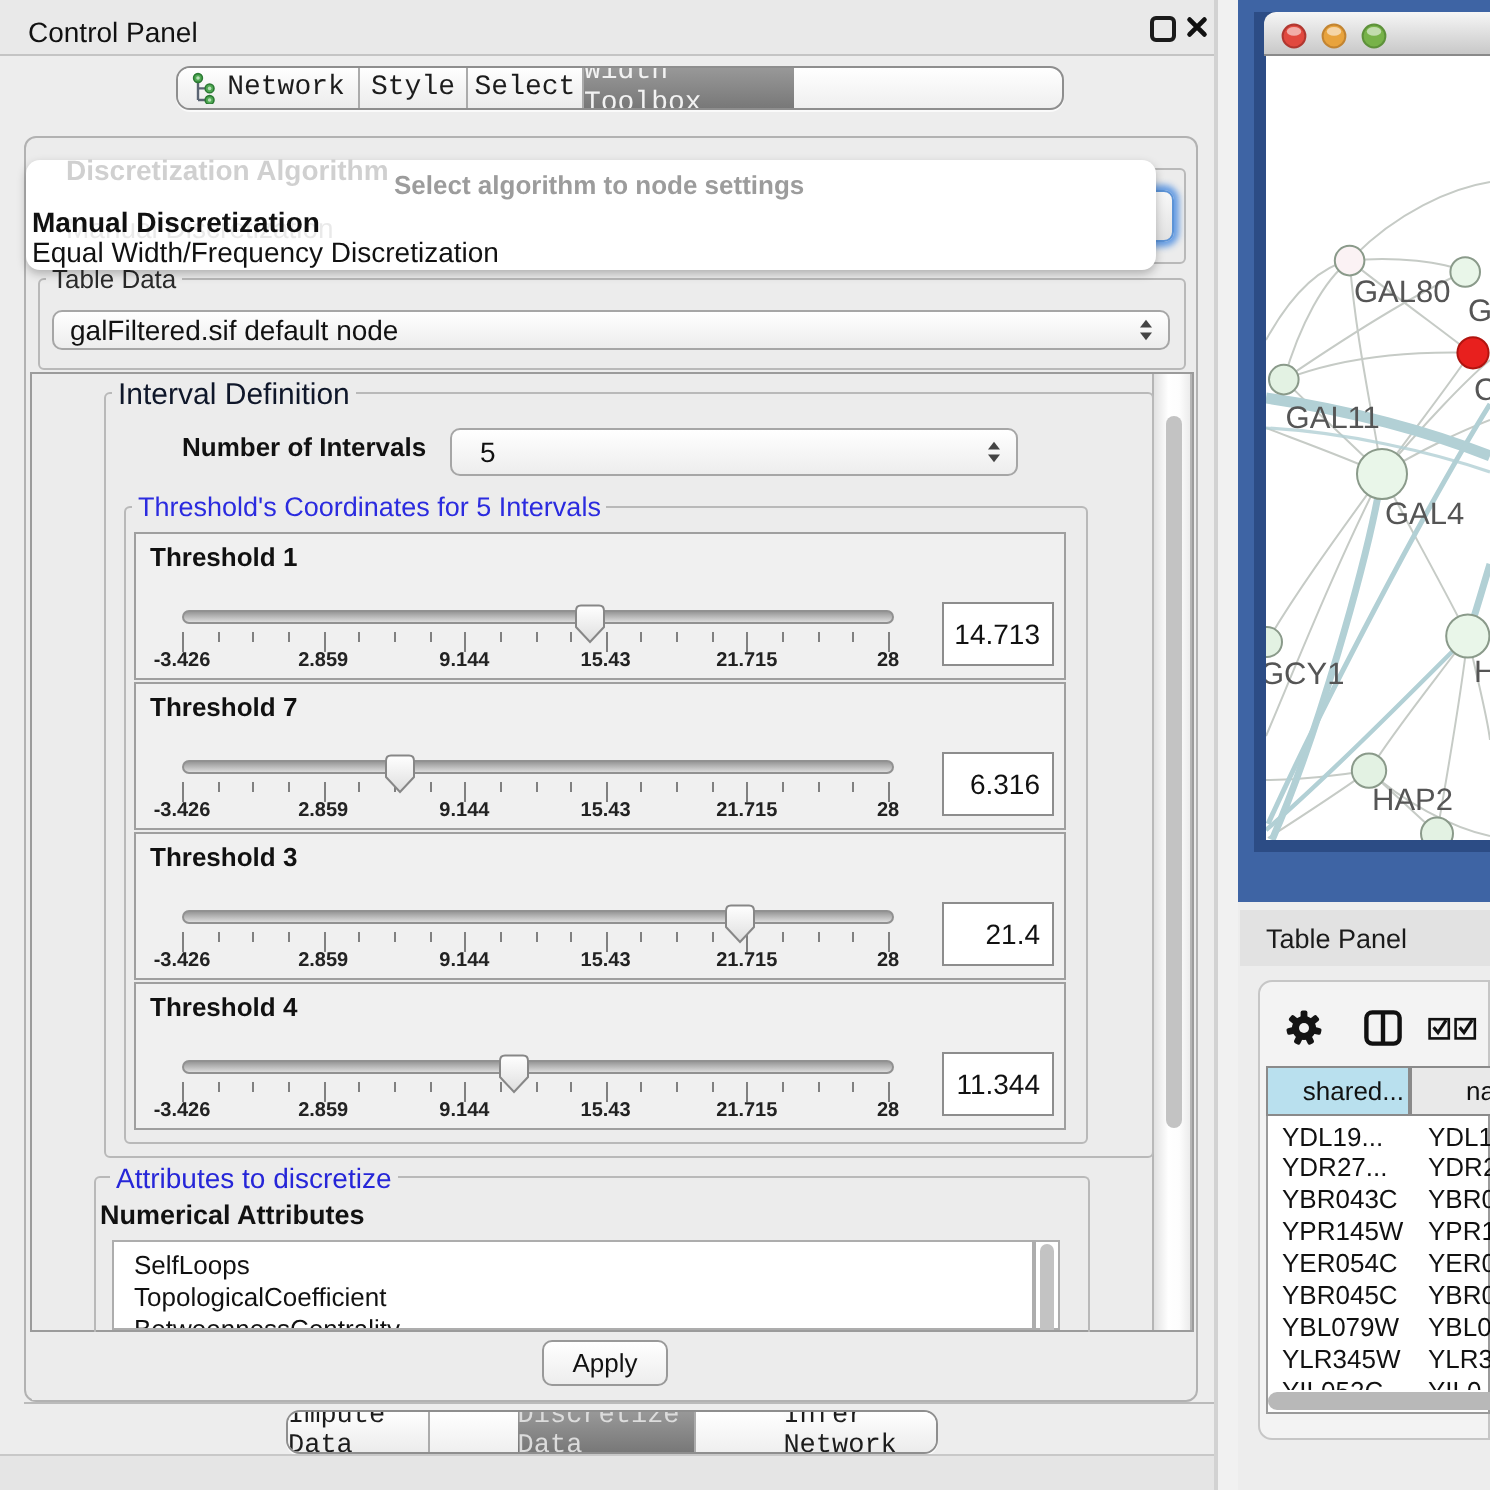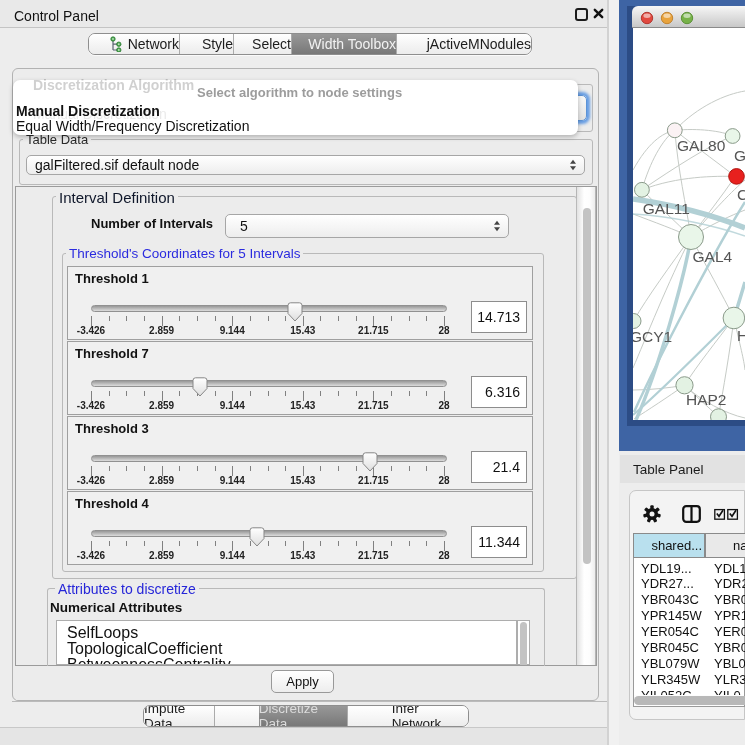--- a/index.html
+++ b/index.html
@@ -1,20 +1,20 @@
 <!DOCTYPE html>
 <html><head><meta charset="utf-8">
 <style>
 html,body{margin:0;padding:0;}
 body{width:745px;height:745px;overflow:hidden;font-family:"Liberation Sans",sans-serif;background:#ededed;position:relative;}
 .abs{position:absolute;}
 .gbox{position:absolute;border:1px solid #b9b9b9;border-radius:3px;}
 .gtitle{position:absolute;background:#ececec;padding:0 3px;font-size:13px;color:#2a2a2a;}
 .seg{position:absolute;display:flex;border:1px solid #8e8e8e;border-radius:7px;overflow:hidden;background:linear-gradient(#ffffff,#efefef);box-shadow:0 1px 0 rgba(255,255,255,.7);}
-.seg .s{font-size:14px;color:#1c1c1c;display:flex;align-items:center;justify-content:flex-end;border-right:1px solid #ababab;background:linear-gradient(#ffffff,#f3f3f3 60%,#ececec);}
+.seg .s{font-size:14px;color:#1c1c1c;display:flex;align-items:center;justify-content:center;border-right:1px solid #ababab;background:linear-gradient(#ffffff,#f3f3f3 60%,#ececec);font-family:Liberation Mono, monospace;}
 .seg .s:last-child{border-right:none;}
 .seg .sel{background:linear-gradient(#989898,#787878);color:#f2f2f2;}
 .combo{position:absolute;border:1px solid #a6a6a6;border-radius:5px;background:linear-gradient(#ffffff,#ededed);font-size:14px;color:#111;display:flex;align-items:center;padding-left:8px;box-sizing:border-box;}
 .arr{position:absolute;right:7px;top:50%;transform:translateY(-50%);width:8px;height:12px;}
 .thpanel{position:absolute;left:67px;width:466px;height:74px;background:#f0f0f0;border:1px solid #9f9f9f;box-sizing:border-box;}
 .thlabel{position:absolute;left:7px;top:4px;font-weight:bold;font-size:13px;color:#111;}
 .track{position:absolute;left:23px;width:354px;height:5px;background:linear-gradient(#989898,#dcdcdc);border:1px solid #919191;border-radius:4px;}
 .vbox{position:absolute;left:403px;width:56px;height:32px;background:#fff;border:1px solid #8d8d8d;font-size:14px;color:#111;display:flex;align-items:center;justify-content:flex-end;padding-right:6px;box-sizing:border-box;}
 .ticklbl{position:absolute;font-size:10px;font-weight:bold;color:#222;transform:translateX(-50%);text-align:center;}
 </style></head>
@@ -35,21 +35,20 @@
         <circle cx="3" cy="3" r="2.2" fill="#4ea852" stroke="#2c7a34" stroke-width="0.8"></circle>
         <circle cx="8.8" cy="8.2" r="2.2" fill="#4ea852" stroke="#2c7a34" stroke-width="0.8"></circle>
         <circle cx="8.8" cy="14" r="2.2" fill="#4ea852" stroke="#2c7a34" stroke-width="0.8"></circle>
         <circle cx="3" cy="3" r="0.9" fill="#b8e0b8"></circle>
         <circle cx="8.8" cy="8.2" r="0.9" fill="#b8e0b8"></circle>
         <circle cx="8.8" cy="14" r="0.9" fill="#b8e0b8"></circle>
       </svg>Network</div>
   <div class="s" style="width:54px;box-sizing:border-box;">Style</div>
   <div class="s" style="width:58px;box-sizing:border-box;">Select</div>
   <div class="s sel" style="width:105px;box-sizing:border-box;">Width Toolbox</div>
-  <div class="s" style="width:134px;box-sizing:border-box;">jActiveMNodules</div>
 </div>
 
 <div class="abs" style="left:12px;top:68px;width:587px;height:633px;background:#ececec;border:1px solid #b2b2b2;border-radius:6px;box-sizing:border-box;"></div>
 
 <div class="gbox" style="left:19px;top:84px;width:572px;height:46px;"></div>
 
 <div class="combo" style="left:26px;top:95px;width:561px;height:26px;background:linear-gradient(#f8f8f8,#e2e2e2);box-shadow:0 0 3px 2.5px rgba(86,148,226,.9);border:1.5px solid #5c93d6;"></div>
 
 <div class="gbox" style="left:19px;top:139px;width:572px;height:44px;"></div>
 <div class="gtitle" style="left:23px;top:132px;">Table Data</div>
@@ -243,21 +242,21 @@
         </defs>
       </svg>
       <div class="vbox" style="top:34px;">11.344</div>
     </div>
   </div>
 
 <div class="gbox" style="left:47px;top:588px;width:496px;height:90px;border-bottom:none;"></div>
 <div class="gtitle" style="left:55px;top:581px;color:#2626d8;font-size:14px;">Attributes to discretize</div>
 <div class="abs" style="left:50px;top:600px;font-size:13.5px;font-weight:bold;color:#111;">Numerical Attributes</div>
 <div class="abs" style="left:56px;top:620px;width:461px;height:45px;background:#fff;border:1px solid #adadad;box-sizing:border-box;overflow:hidden;">
-  <div style="font-size:16px;color:#111;padding:4px 0 0 10px;line-height:16.2px;">SelfLoops<br>TopologicalCoefficient<br>BetweennessCentrality</div>
+  <div style="font-size:13px;color:#111;padding:4px 0 0 10px;line-height:16.2px;">SelfLoops<br>TopologicalCoefficient<br>BetweennessCentrality</div>
 </div>
 <div class="abs" style="left:517px;top:620px;width:13px;height:45px;background:#fff;border:1px solid #adadad;box-sizing:border-box;"></div>
 <div class="abs" style="left:519.5px;top:622px;width:7.5px;height:43px;background:#c3c3c3;border-radius:4px 4px 0 0;"></div>
 
 <div class="abs" style="left:16px;top:666px;width:560px;height:34px;background:#ececec;"></div>
 
 <div class="abs" style="left:271px;top:670px;width:63px;height:23px;background:linear-gradient(#ffffff,#ededed);border:1px solid #999;border-radius:5px;font-size:13px;color:#111;display:flex;align-items:center;justify-content:center;box-sizing:border-box;">Apply</div>
 
 <div class="abs" style="left:12px;top:701px;width:595px;height:1px;background:#bbb;"></div>
 <div class="seg" style="left:143px;top:705px;width:324px;height:20px;gap:44px;">

